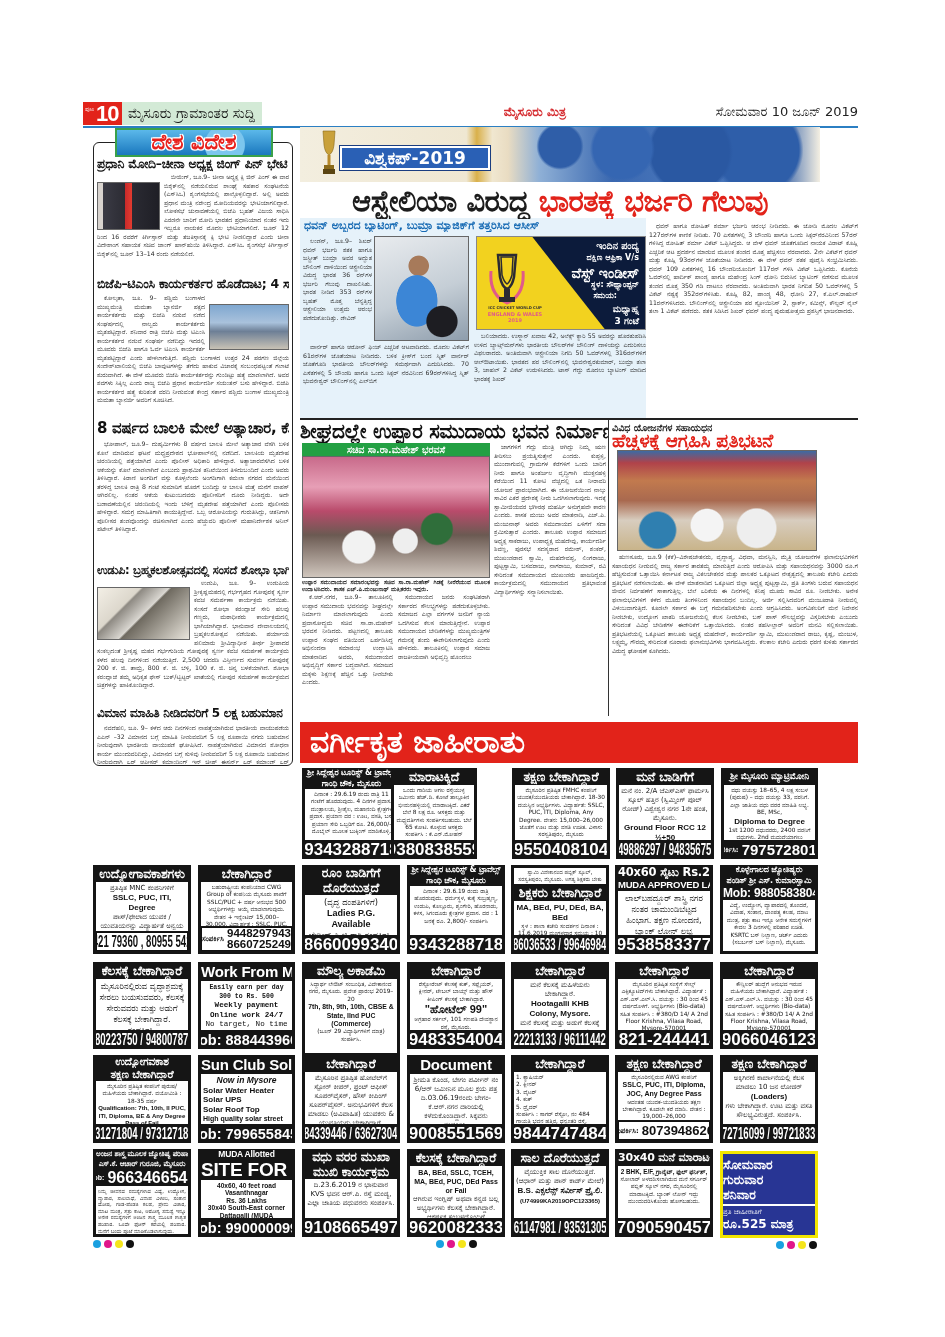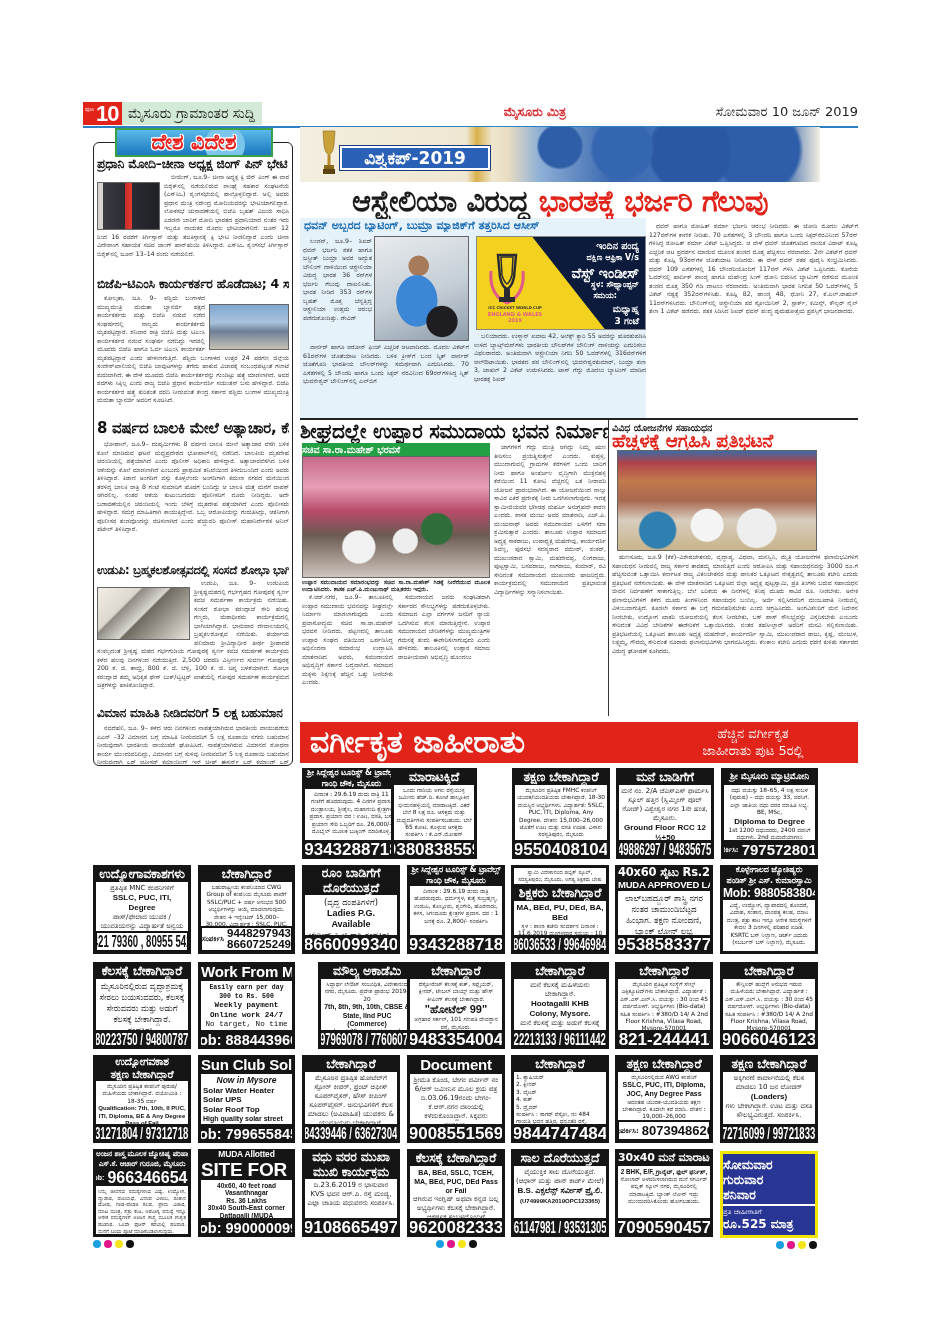--- a/index.html
+++ b/index.html
@@ -38,21 +38,21 @@
 .wc-head .r{color:var(--red,#e2231a)}
 .wc-sub{left:304px;top:219px;width:342px;font-size:11px;font-weight:bold;color:var(--sub_blue,#1569b3);white-space:nowrap;overflow:hidden}
 .ph-dhawan{background:radial-gradient(circle at 72% 82%,#1d1d22 0 14%,transparent 15%),radial-gradient(ellipse at 45% 62%,#3c86d6 0 28%,transparent 29%),radial-gradient(circle at 47% 28%,#a77a5a 0 11%,transparent 12%),linear-gradient(160deg,#e8ebee 0,#c5ced6 55%,#8e9dac 100%)}
 .match{left:476px;top:236px;width:170px;height:94px;background:#f2d21f;overflow:hidden;border:1px solid #888}
 .match .navy{position:absolute;inset:0;background:#0c1b3b;clip-path:polygon(33% 0,100% 0,100% 100%,76% 100%)}
 .match .ln{position:absolute;right:6px;color:#fff;font-weight:bold;white-space:nowrap;text-align:right}
 .match .logo{position:absolute;left:3px;bottom:6px;width:70px;text-align:center;color:#e05a8a;font-size:5px;font-weight:bold;line-height:6px}
 .hr{left:300px;top:418px;width:558px;height:1.5px;background:#222}
 
 .up-head{left:300px;top:420px;width:308px;height:23px;font-size:20px;line-height:23px}
-.greenbar{left:302px;top:443px;width:188px;height:13px;background:var(--green,#23a043);color:#fff;font-size:9.5px;font-weight:bold;line-height:13px;text-align:left;white-space:nowrap;overflow:hidden}
+.greenbar{left:302px;top:443px;width:188px;height:13px;background:var(--green,#23a043);color:#fff;font-size:9.5px;font-weight:bold;line-height:13px;text-align:center;white-space:nowrap;overflow:hidden}
 .ph-uppara{background:radial-gradient(circle at 30% 75%,#f2f2f2 0 10%,transparent 11%),radial-gradient(circle at 55% 70%,#eee 0 9%,transparent 10%),radial-gradient(circle at 72% 60%,#2f6e3a 0 10%,transparent 11%),linear-gradient(180deg,#c86a8a 0,#e79fb6 25%,#b94b6b 45%,#6b5a52 65%,#d0c6bd 100%)}
 .caption{left:302px;top:579px;width:188px;height:13px;font-size:5.8px;line-height:6.5px;font-weight:bold;color:#222;overflow:hidden;text-align:justify}
 .vrule{left:608px;top:420px;width:1px;height:296px;background:#333}
 
 .pr-kicker{left:612px;top:422px;width:246px;font-size:9.5px;font-weight:bold;color:#222;white-space:nowrap}
 .pr-head{left:612px;top:432px;width:246px;font-size:18.5px;line-height:18px;color:var(--red,#e01f26)}
 .ph-protest{background:radial-gradient(circle at 20% 80%,#2f7fb0 0 10%,transparent 11%),radial-gradient(circle at 45% 75%,#f4f4f4 0 12%,transparent 13%),radial-gradient(circle at 70% 78%,#eee 0 12%,transparent 13%),linear-gradient(180deg,#3d6aa3 0,#b0424a 12%,#c27a4e 30%,#a9694f 50%,#d8cdbf 70%,#c9b48a 100%)}
 
 .cl-banner{left:300px;top:722px;width:558px;height:41px;background:var(--red,#e21f26);color:#fff}
 .cl-title{position:absolute;left:10px;top:2px;font-size:30px;line-height:36px;font-weight:bold;white-space:nowrap}
@@ -207,24 +207,20 @@
 
 <div class="a pr-kicker">ವಿವಿಧ ಯೋಜನೆಗಳ ಸಹಾಯಧನ</div>
 <div class="hl pr-head">ಹೆಚ್ಚಳಕ್ಕೆ ಆಗ್ರಹಿಸಿ ಪ್ರತಿಭಟನೆ</div>
 <div class="a ph ph-protest" style="left:617px;top:450px;width:200px;height:101px;"></div>
 <div class="txt" style="left:612px;top:553px;width:246px;height:163px;">
     <span class="p">ಹುಣಸೂರು, ಜೂ.9 (ಕೆಕೆ)–ವಿಶೇಷಚೇತನರು, ವೃದ್ಧಾಪ್ಯ, ವಿಧವಾ, ಮನಸ್ವಿನಿ, ಮೈತ್ರಿ ಯೋಜನೆಗಳ ಫಲಾನುಭವಿಗಳಿಗೆ ಸಹಾಯಧನ ನೀಡುವಲ್ಲಿ ರಾಜ್ಯ ಸರ್ಕಾರ ತಾರತಮ್ಯ ಮಾಡುತ್ತಿದೆ ಎಂದು ಆರೋಪಿಸಿ ಮತ್ತು ಸಹಾಯಧನವನ್ನು 3000 ರೂ.ಗೆ ಹೆಚ್ಚಿಸುವಂತೆ ಒತ್ತಾಯಿಸಿ ಕರ್ನಾಟಕ ರಾಜ್ಯ ವಿಕಲಚೇತನರ ಮತ್ತು ಪಾಲಕರ ಒಕ್ಕೂಟದ ನೇತೃತ್ವದಲ್ಲಿ ತಾಲೂಕು ಕಚೇರಿ ಎದುರು ಪ್ರತಿಭಟನೆ ನಡೆಸಲಾಯಿತು. ಈ ವೇಳೆ ಮಾತನಾಡಿದ ಒಕ್ಕೂಟದ ಜಿಲ್ಲಾ ಅಧ್ಯಕ್ಷ ಪುಟ್ಟಸ್ವಾಮಿ, ಪ್ರತಿ ತಿಂಗಳು ಬರುವ ಸಹಾಯಧನ ಜೀವನ ನಿರ್ವಹಣೆಗೆ ಸಾಕಾಗುತ್ತಿಲ್ಲ. ಬೆಲೆ ಏರಿಕೆಯ ಈ ದಿನಗಳಲ್ಲಿ ಕನಿಷ್ಠ ಮೂರು ಸಾವಿರ ರೂ. ನೀಡಬೇಕು. ಅನೇಕ ಫಲಾನುಭವಿಗಳಿಗೆ ಕಳೆದ ಮೂರು ತಿಂಗಳಿನಿಂದ ಸಹಾಯಧನ ಬಂದಿಲ್ಲ. ಅರ್ಜಿ ಸಲ್ಲಿಸಿದವರಿಗೆ ಮಂಜೂರಾತಿ ನೀಡುವಲ್ಲಿ ವಿಳಂಬವಾಗುತ್ತಿದೆ. ಕೂಡಲೇ ಸರ್ಕಾರ ಈ ಬಗ್ಗೆ ಗಮನಹರಿಸಬೇಕು ಎಂದು ಆಗ್ರಹಿಸಿದರು. ಅಂಗವಿಕಲರಿಗೆ ಮನೆ ನಿವೇಶನ ನೀಡಬೇಕು, ಉದ್ಯೋಗ ಖಾತರಿ ಯೋಜನೆಯಲ್ಲಿ ಕೆಲಸ ನೀಡಬೇಕು, ಬಸ್ ಪಾಸ್ ಸೌಲಭ್ಯವನ್ನು ವಿಸ್ತರಿಸಬೇಕು ಎಂಬುದು ಸೇರಿದಂತೆ ವಿವಿಧ ಬೇಡಿಕೆಗಳ ಈಡೇರಿಕೆಗೆ ಒತ್ತಾಯಿಸಿದರು. ನಂತರ ತಹಸೀಲ್ದಾರ್ ಅವರಿಗೆ ಮನವಿ ಸಲ್ಲಿಸಲಾಯಿತು. ಪ್ರತಿಭಟನೆಯಲ್ಲಿ ಒಕ್ಕೂಟದ ತಾಲೂಕು ಅಧ್ಯಕ್ಷ ಮಹದೇವ್, ಕಾರ್ಯದರ್ಶಿ ಸ್ವಾಮಿ, ಮುಖಂಡರಾದ ರಾಜು, ಕೃಷ್ಣ, ಮಂಜುಳ, ಲಕ್ಷ್ಮಮ್ಮ, ಗೌರಮ್ಮ ಸೇರಿದಂತೆ ನೂರಾರು ಫಲಾನುಭವಿಗಳು ಭಾಗವಹಿಸಿದ್ದರು. ಕೆಲಕಾಲ ಕಚೇರಿ ಎದುರು ಧರಣಿ ಕುಳಿತು ಸರ್ಕಾರದ ವಿರುದ್ಧ ಘೋಷಣೆ ಕೂಗಿದರು.</span>
   </div>
 
 <div class="a cl-banner">
   <div class="cl-title">ವರ್ಗೀಕೃತ ಜಾಹೀರಾತು</div>
-  <div class="cl-note">
-    <span style="display:block">ಹೆಚ್ಚಿನ ವರ್ಗೀಕೃತ</span>
-    <span style="display:block">ಜಾಹೀರಾತು ಪುಟ 5ರಲ್ಲಿ</span>
-  </div>
 </div>
 
 <div class="ad" style="left:302px;top:768px;width:99px;height:91px">
   <div class="t s">ಶ್ರೀ ಸಿದ್ದೇಶ್ವರ ಟೂರಿಸ್ಟ್ &amp; ಟ್ರಾವೆಲ್ಸ್</div>
   <div class="t s">ಗಾಂಧಿ ಚೌಕ, ಮೈಸೂರು</div>
   <div class="b">
       <span class="l">ದಿನಾಂಕ : 29.6.19 ರಂದು ರಾತ್ರಿ 11 ಗಂಟೆಗೆ ಹೊರಡುವುದು. 4 ದಿನಗಳ ಪ್ರವಾಸ. ಮಂತ್ರಾಲಯ, ಶ್ರೀಶೈಲ, ಮಹಾನಂದಿ ಕ್ಷೇತ್ರಗಳ ಪ್ರವಾಸ. ಪ್ರಯಾಣ ದರ : ಊಟ, ವಸತಿ, ಬಸ್ ಪ್ರಯಾಣ ಸೇರಿ ಒಬ್ಬರಿಗೆ ರೂ. 26,000/- ಮೊಬೈಲ್ ಮೂಲಕ ಬುಕ್ಕಿಂಗ್ ಮಾಡಿಕೊಳ್ಳಿ.</span>
     </div>
   <div class="p">
       <span>9343288718</span>
@@ -362,21 +358,21 @@
       <span class="l" style="font-size:6.5px">Easily earn per day 300 to Rs. 500</span>
       <span class="l">Weekly payment</span>
       <span class="l">Online work 24/7</span>
       <span class="l" style="font-weight:normal">No target, No time limit.</span>
       <span class="l">Work with mobile, computer, Laptop. Contact:</span>
     </div>
   <div class="p">
       <span style="font-size:14.5px">Mob: 8884439666</span>
     </div>
 </div>
-<div class="ad" style="left:318px;top:962px;width:98px;height:87px">
+<div class="ad" style="left:302px;top:962px;width:98px;height:110px">
   <div class="t">ಮೌಲ್ಯ ಅಕಾಡೆಮಿ</div>
   <div class="b">
       <span class="l">ಸಿದ್ಧಾರ್ಥ ಲೇಔಟ್ ಸಂಬಂಧಿತ, ವಿವೇಕಾನಂದ ನಗರ, ಮೈಸೂರು. ಪ್ರವೇಶ ಪ್ರಾರಂಭ 2019–20</span>
       <span class="e" style="font-size:6.8px;line-height:8.4px">7th, 8th, 9th, 10th, CBSE &amp; State, IInd PUC (Commerce)</span>
       <span class="l">(ಜೂನ್ 29 ವಿದ್ಯಾರ್ಥಿಗಳಿಗೆ ಮಾತ್ರ) ಸಂಪರ್ಕಿಸಿ.</span>
     </div>
   <div class="p">
       <span class="n2">8197969078 / 7760607974</span>
     </div>
 </div>

